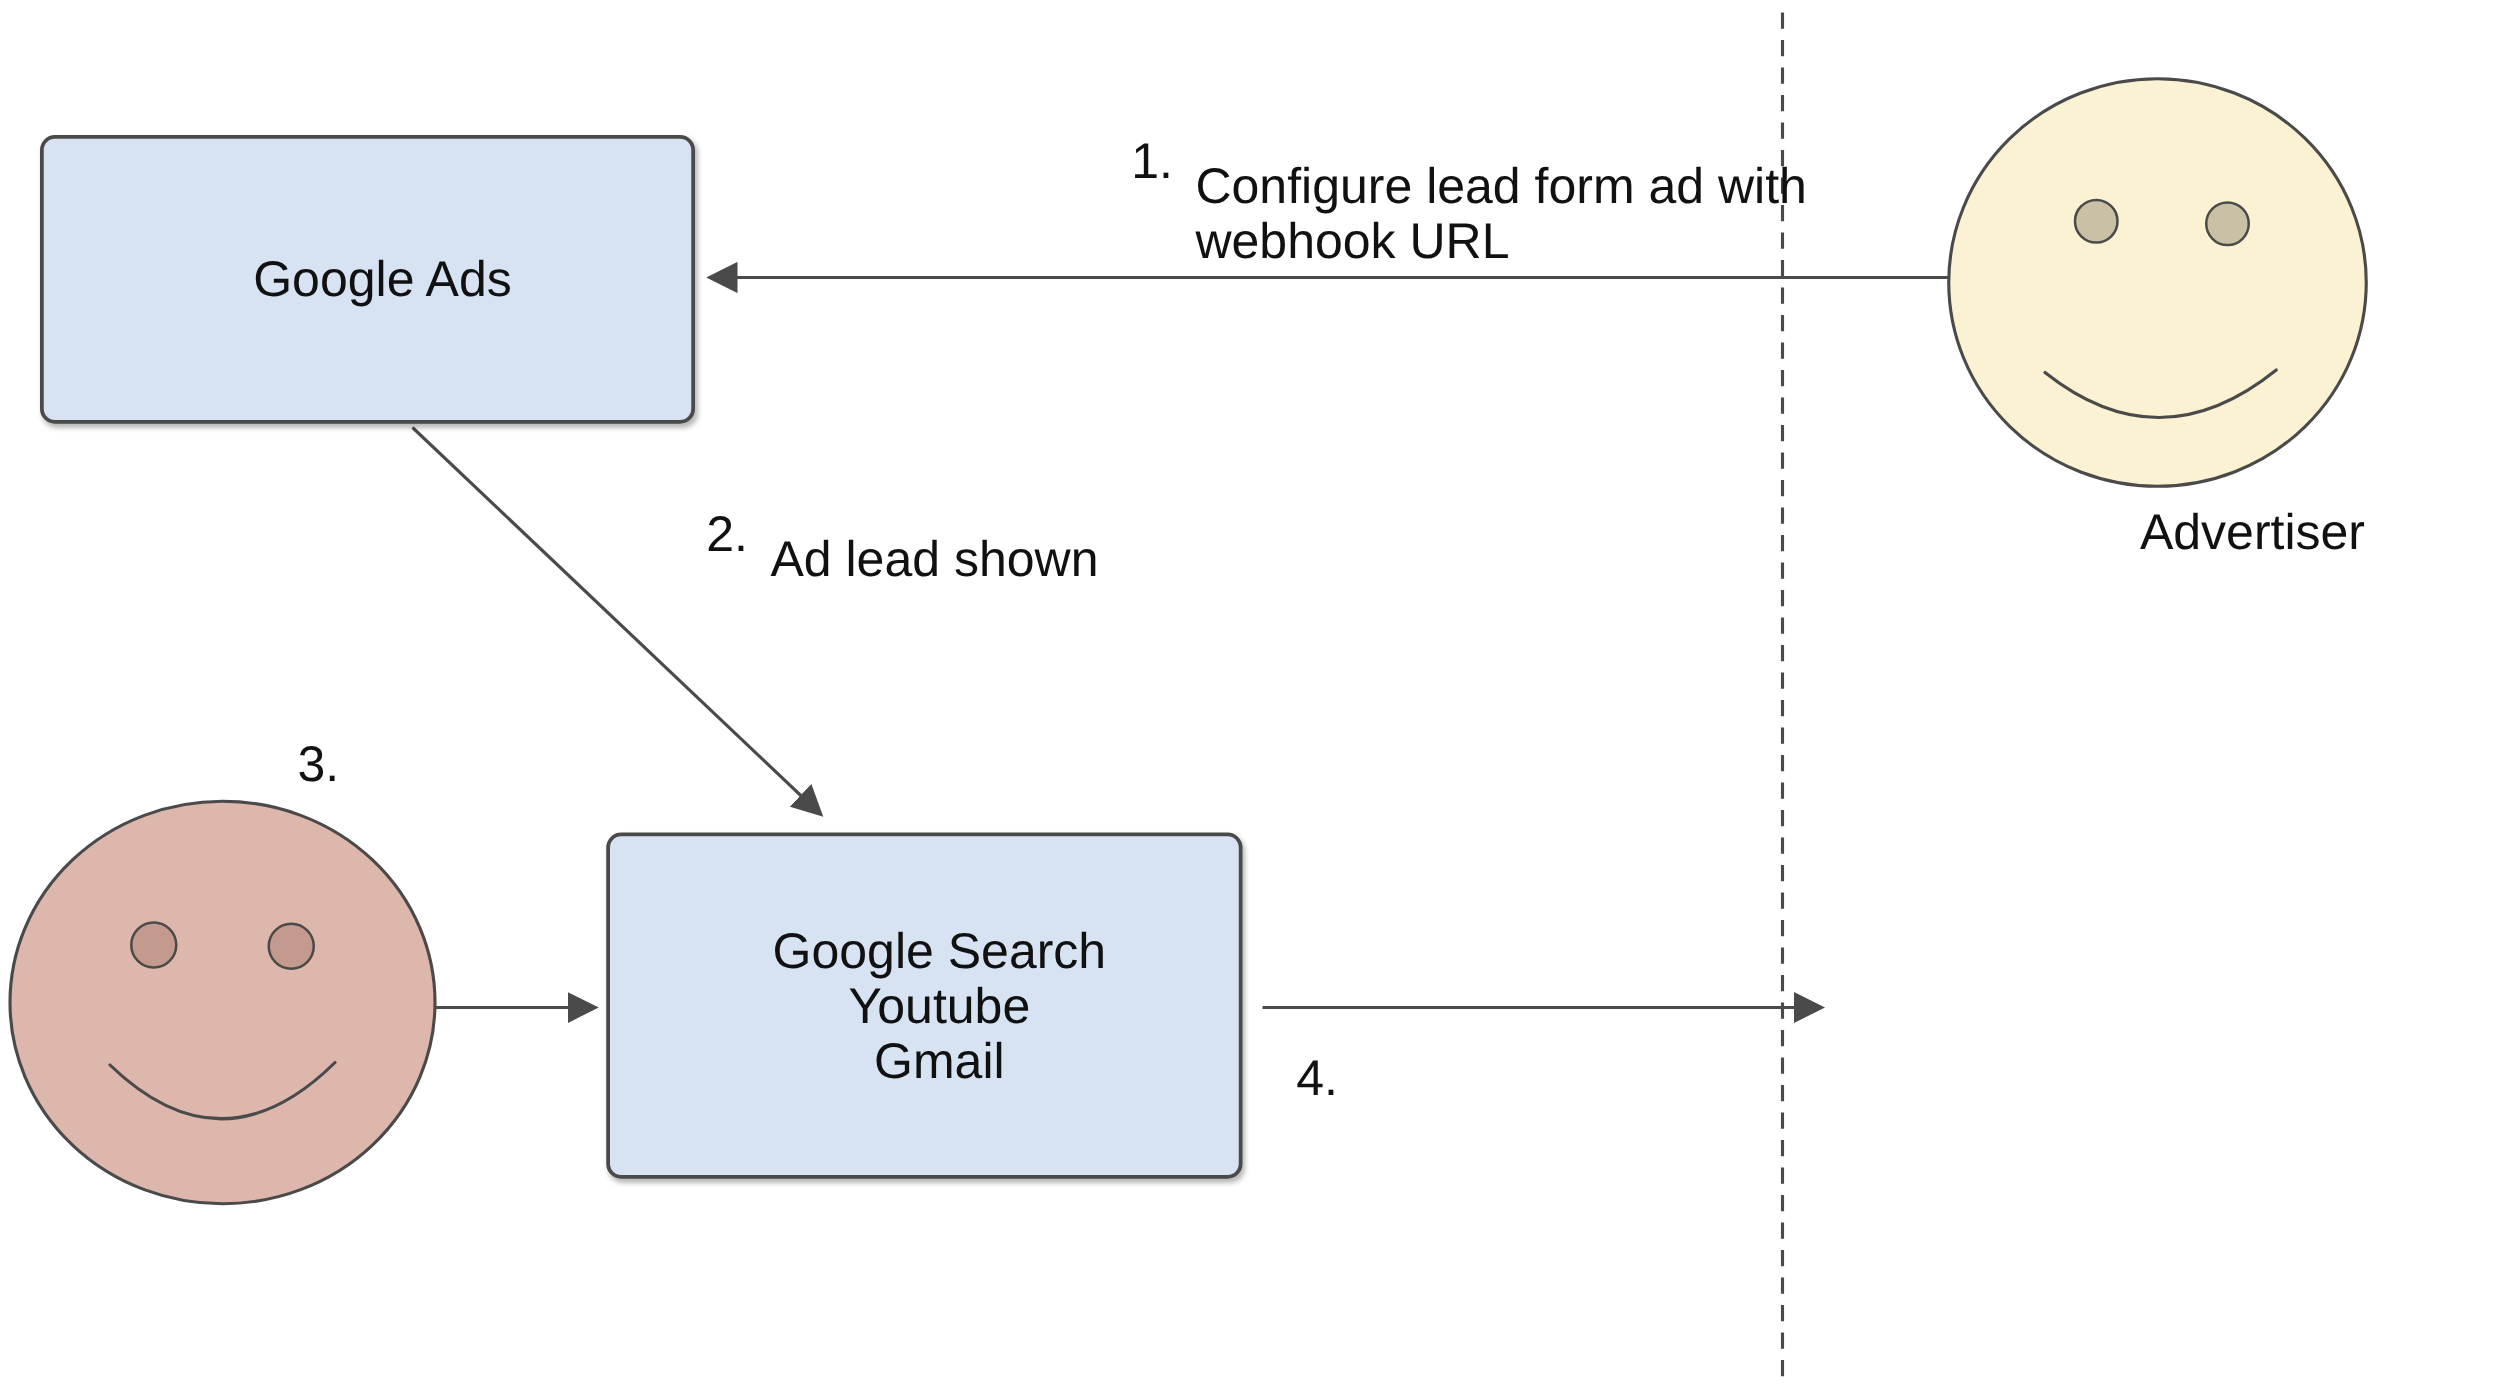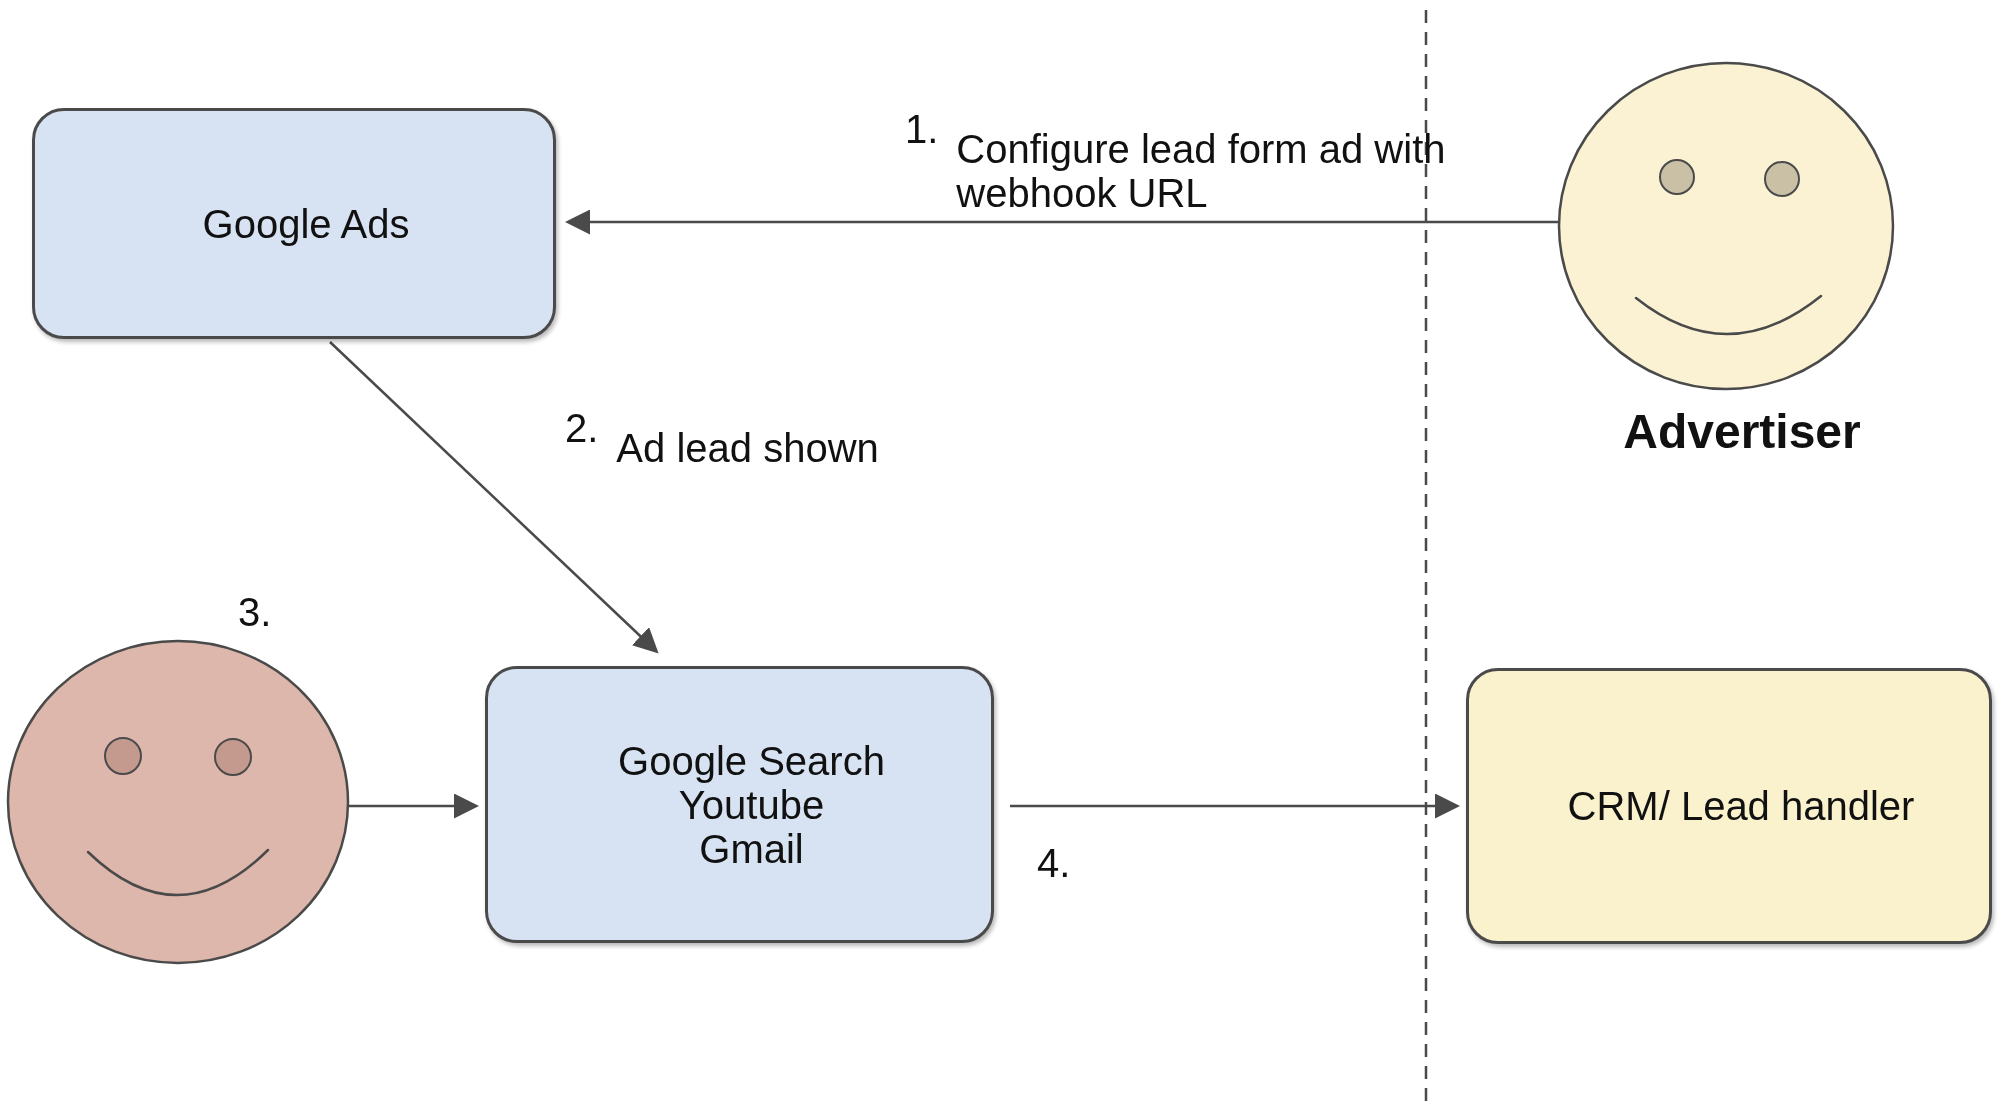--- a/index.html
+++ b/index.html
@@ -22,21 +22,21 @@
   .face-user { fill: var(--user-face); }
   .eye { stroke: var(--stroke); stroke-width: 2; }
   .eye-advertiser { fill: var(--advertiser-eye); }
   .eye-user { fill: var(--user-eye); }
   .smile { stroke: var(--stroke); stroke-width: 2.5; fill: none; stroke-linecap: round; }
 
   .node {
     position: absolute;
     box-sizing: border-box;
     border: 3px solid var(--stroke);
-    border-radius: 32px;
+    border-radius: 12px;
     display: flex;
     align-items: center;
     justify-content: center;
     text-align: center;
     font-size: 40px;
     line-height: 1.1;
     box-shadow: 2px 3px 4px rgba(0,0,0,0.28);
     white-space: pre-line;
     padding-left: 24px;
   }
@@ -55,23 +55,23 @@
   }
   .step-label .num { margin-right: 18px; }
   .step-label .txt { white-space: pre-line; margin-top: 20px; }
   #step-1 { left: 905px; top: 107px; }
   #step-2 { left: 565px; top: 406px; }
   #step-3 { left: 238px; top: 590px; }
   #step-4 { left: 1037px; top: 841px; }
 
   .actor-label {
     position: absolute;
-    font-weight: bold;
-    font-size: 48px;
-    text-align: center;
+    font-weight: normal;
+    font-size: 40px;
+    text-align: right;
   }
   #label-user { left: 76px;  top: 990px; width: 200px; }
   #label-advertiser { left: 1592px; top: 404px; width: 300px; }
 </style>
 </head>
 <body>
 
 <div id="canvas">
 
   <svg id="diagram-svg" width="2004" height="1116" viewBox="0 0 2004 1116">
@@ -105,21 +105,20 @@
       <path class="smile" d="M 88,852 Q 178,939 268,850"></path>
     </g>
   </svg>
 
   <div class="node node-blue" id="node-google-ads">Google Ads</div>
 
   <div class="node node-blue" id="node-surfaces">Google Search
 Youtube
 Gmail</div>
 
-  <div class="node node-yellow" id="node-crm">CRM/ Lead handler</div>
 
   <div class="step-label" id="step-1">
     <span class="num">1.</span>
     <span class="txt">Configure lead form ad with
 webhook URL</span>
   </div>
 
   <div class="step-label" id="step-2">
     <span class="num">2.</span>
     <span class="txt">Ad lead shown</span>

